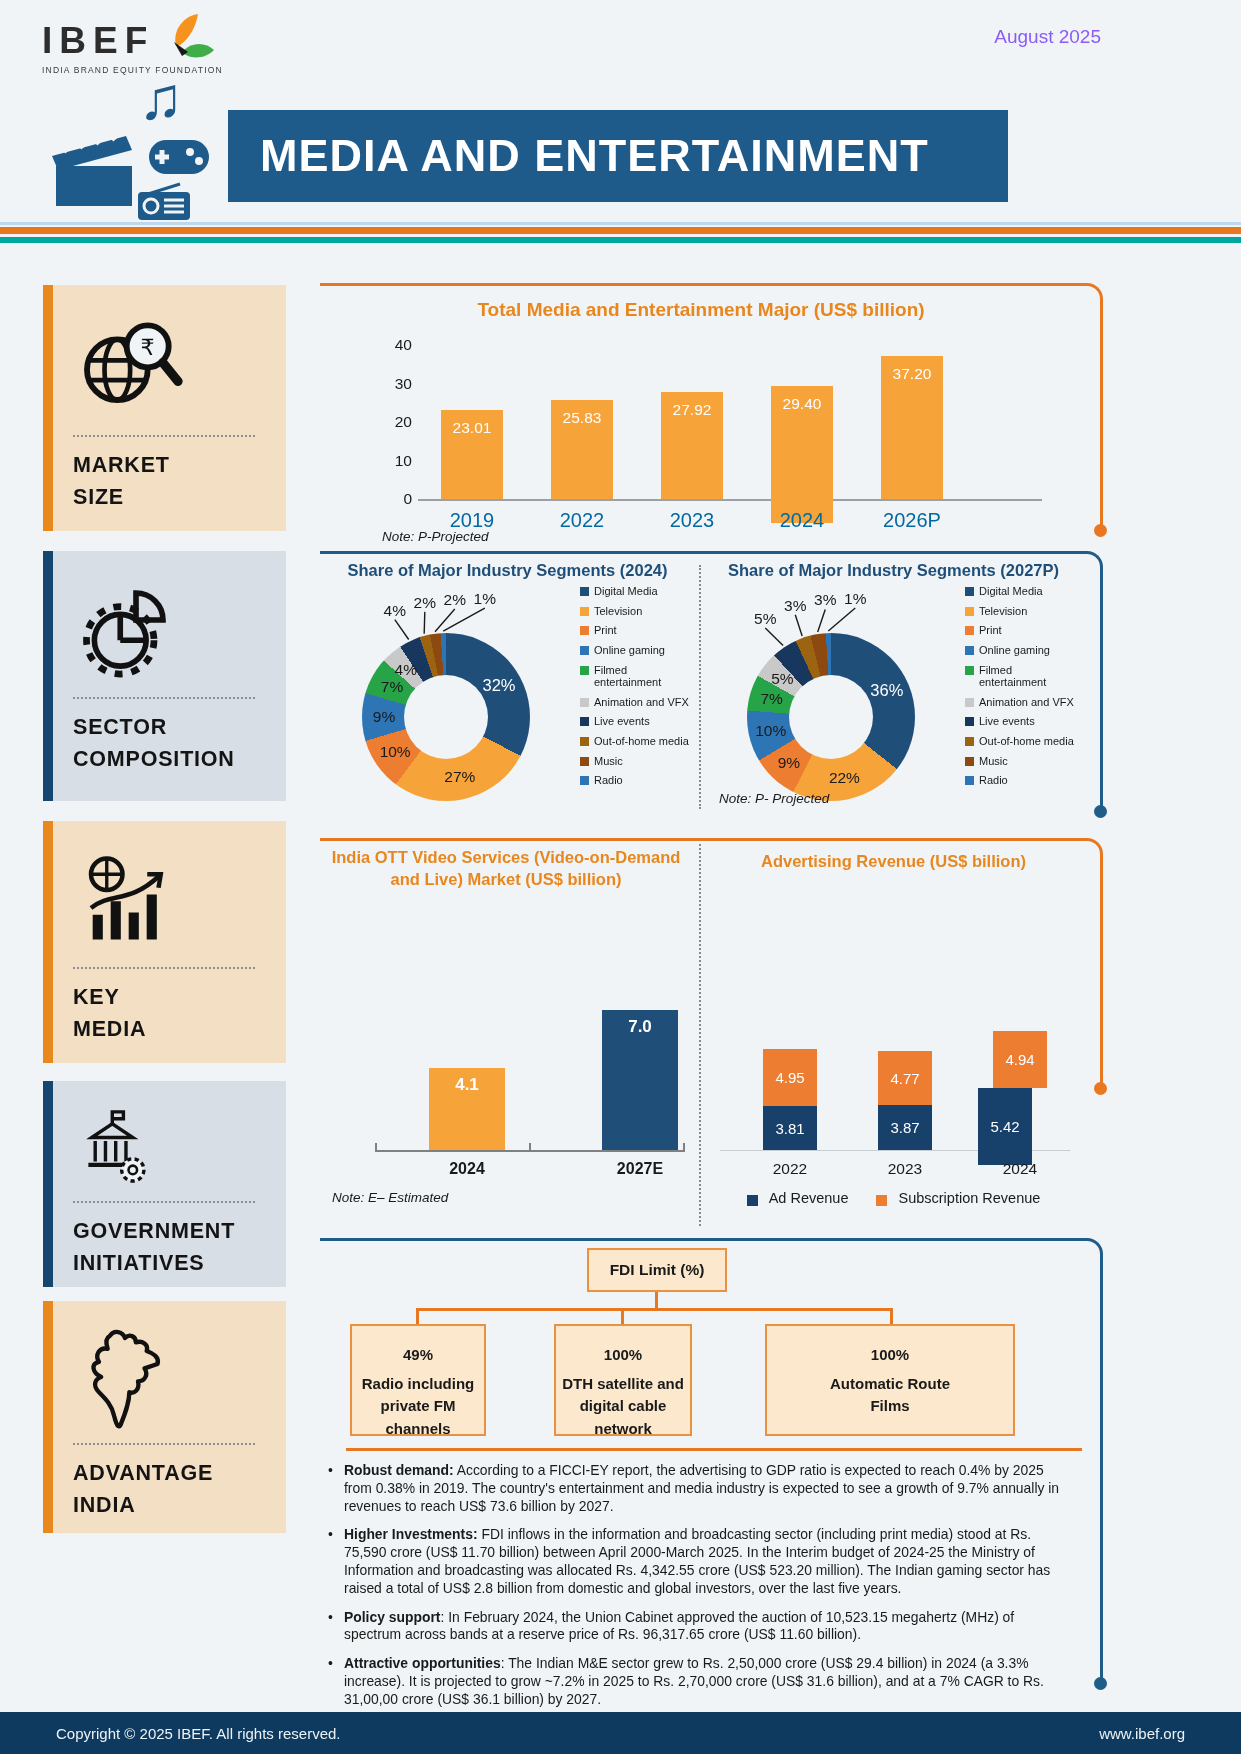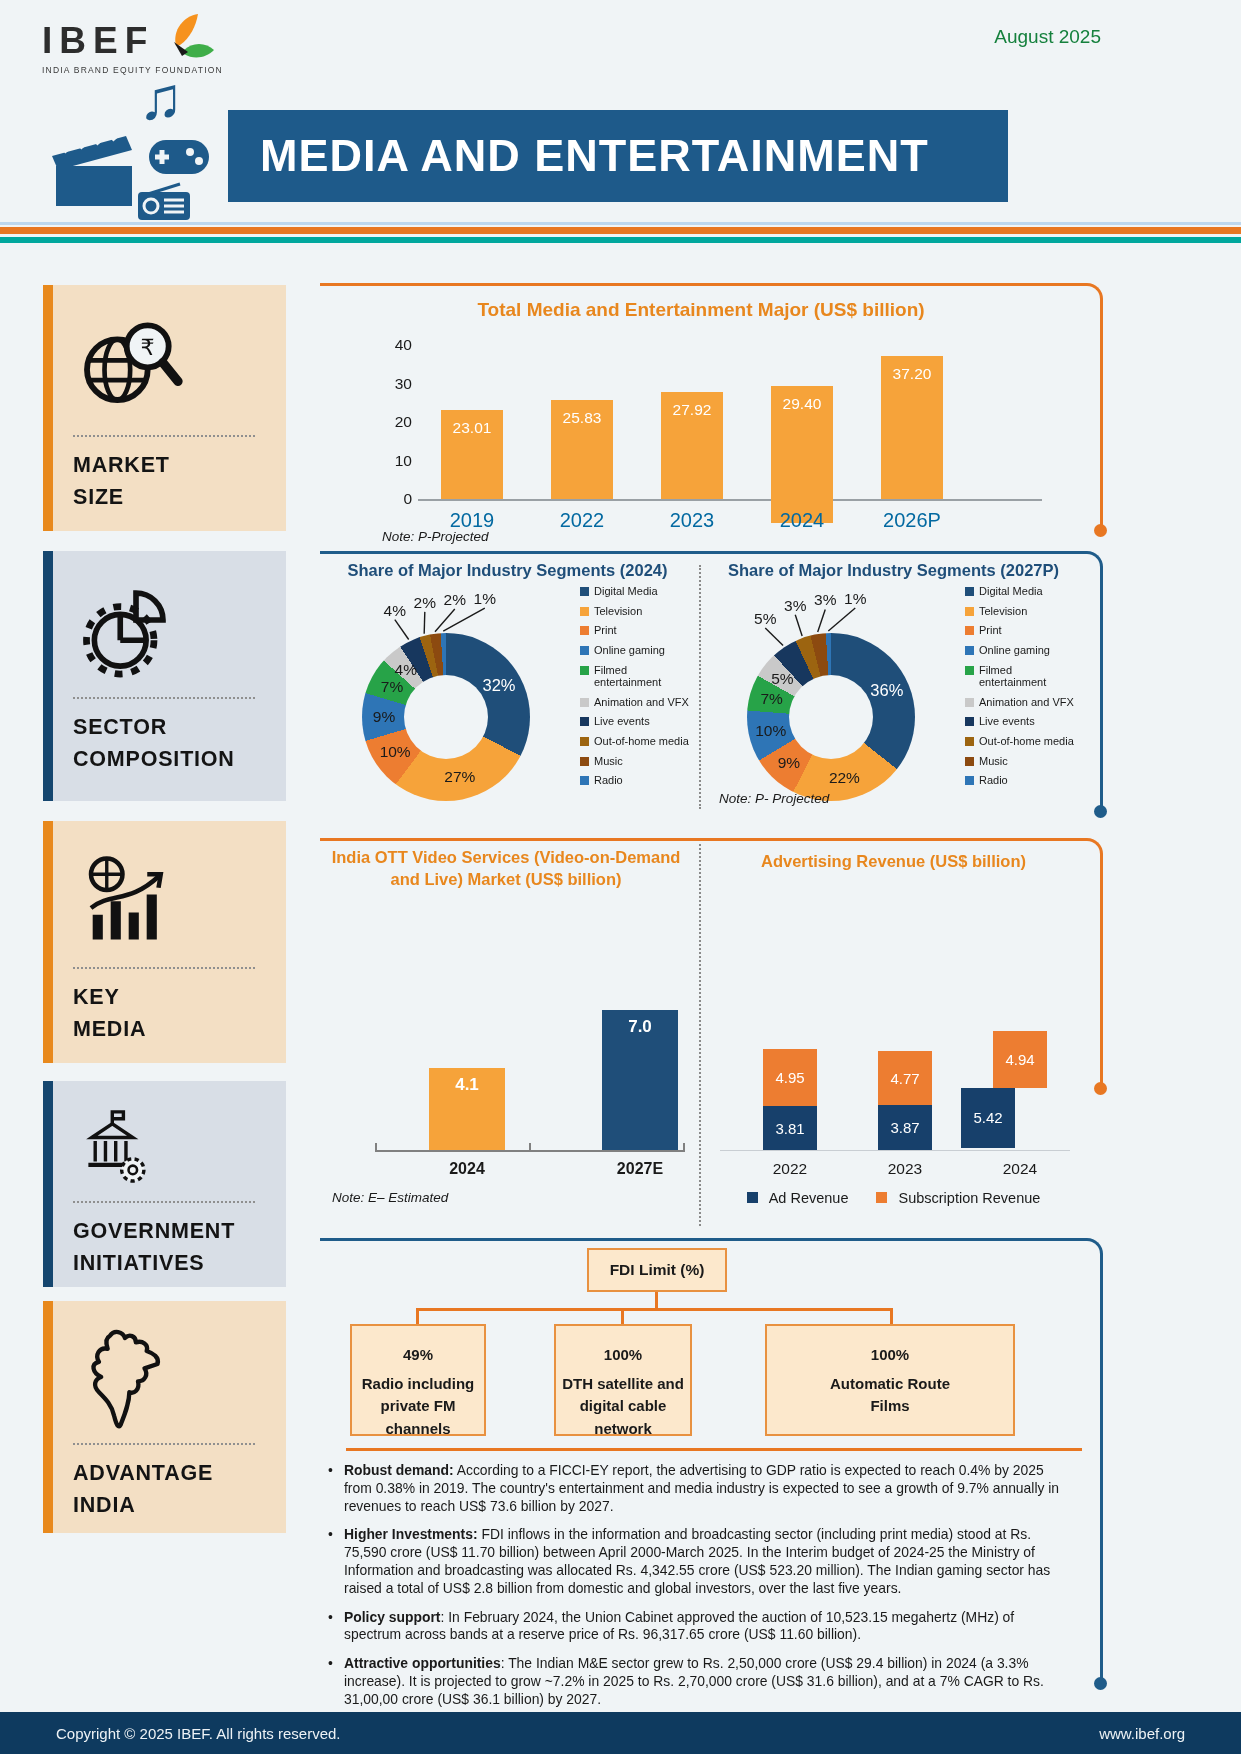--- a/index.html
+++ b/index.html
@@ -4,21 +4,21 @@
 <style>
   html,body{margin:0;padding:0;background:#d9dde0;}
   .page{position:relative;width:1241px;height:1754px;background:#F0F4F6;overflow:hidden;
         font-family:"Liberation Sans",sans-serif;color:#1a1a1a;}
 
   
   .logo{position:absolute;left:42px;top:22px;width:240px;}
   .logo-text{font-size:37px;font-weight:bold;letter-spacing:7px;color:#2d2d2d;line-height:1;}
   .logo-bird{position:absolute;left:112px;top:-10px;}
   .logo-tagline{margin-top:6px;font-size:8.5px;letter-spacing:1.2px;color:#3a3a3a;}
-  .page-date{position:absolute;right:140px;top:26px;font-size:19px;color:#15803d;}
+  .page-date{position:absolute;right:140px;top:26px;font-size:19px;color:#8b5cf6;}
   .title-band{position:absolute;left:228px;top:110px;width:780px;height:92px;background:#1E5A8A;
               display:flex;align-items:center;padding-left:32px;box-sizing:border-box;}
   .title-band h1{margin:0;color:#ffffff;font-size:45px;font-weight:bold;letter-spacing:1px;}
   .media-ic{position:absolute;}
   .music-note{left:138px;top:64px;font-size:60px;color:#1E5A8A;font-weight:bold;}
   .stripe{position:absolute;left:0;width:100%;}
   .stripe-blue{top:222px;height:3px;background:#BDD7EE;}
   .stripe-orange{top:227px;height:7px;background:#E87722;}
   .stripe-teal{top:237px;height:6px;background:#00A79D;}
 
@@ -89,21 +89,21 @@
   .obar{position:absolute;} 
   .oval{position:absolute;top:7px;left:0;right:0;text-align:center;color:#fff;font-size:17px;font-weight:bold;}
   .oxlab{position:absolute;width:110px;text-align:center;font-size:16px;font-weight:bold;color:#1a1a1a;}
   .tick{position:absolute;width:2px;height:7px;background:#808080;}
   .seg{position:absolute;display:flex;align-items:center;justify-content:center;color:#fff;font-size:15px;}
   .axlab{position:absolute;width:90px;text-align:center;font-size:15.5px;color:#1a1a1a;}
   .div-c{left:379px;top:6px;height:382px;}
   .ott-note{position:absolute;left:12px;top:352px;}
   .ad-baseline{position:absolute;height:1px;background:#C9CED3;}
   #ad-legend{position:absolute;left:385px;width:377px;top:352px;display:flex;justify-content:center;gap:28px;}
-  .adlg{display:flex;align-items:flex-start;gap:6px;font-size:14.5px;color:#1a1a1a;}
+  .adlg{display:flex;align-items:flex-end;gap:6px;font-size:14.5px;color:#1a1a1a;}
   .adlg .sq2{width:11px;height:11px;}
 
   
   #sec-fdi{top:1238px;height:450px;}
   .fdi-box{position:absolute;background:#FCE8CC;border:2px solid #E89140;box-sizing:border-box;
            text-align:center;font-weight:bold;font-size:15px;color:#1a1a1a;}
   .fdi-root{left:267px;top:10px;width:140px;height:44px;line-height:40px;font-size:15.5px;}
   .fdi-child{top:86px;height:112px;padding-top:18px;line-height:1.5;}
   .fdi-val{display:block;}
   .fdi-lab{display:block;white-space:pre-line;margin-top:6px;}
@@ -429,21 +429,21 @@
     <div class="vdot div-c"></div>
     <div class="c-title t2">Advertising Revenue (US$ billion)</div>
     <div class="chart-area" id="ad-chart">
         <div class="ad-baseline" style="left: 400px; top: 312px; width: 350px;"></div>
         <div class="seg" style="left: 443px; top: 268.185px; width: 54px; height: 43.815px; background: rgb(23, 64, 107);">3.81</div>
         <div class="seg" style="left: 443px; top: 211.26px; width: 54px; height: 56.925px; background: rgb(237, 125, 49);">4.95</div>
         <div class="axlab" style="left: 425px; top: 322px;">2022</div>
         <div class="seg" style="left: 558px; top: 267.495px; width: 54px; height: 44.505px; background: rgb(23, 64, 107);">3.87</div>
         <div class="seg" style="left: 558px; top: 212.64px; width: 54px; height: 54.855px; background: rgb(237, 125, 49);">4.77</div>
         <div class="axlab" style="left: 540px; top: 322px;">2023</div>
-        <div class="seg" style="left: 641px; top: 249.67px; width: 54px; height: 60px; background: rgb(23, 64, 107);">5.42</div>
+        <div class="seg" style="left: 658px; top: 249.67px; width: 54px; height: 77px; background: rgb(23, 64, 107);">5.42</div>
         <div class="seg" style="left: 673px; top: 192.86px; width: 54px; height: 56.81px; background: rgb(237, 125, 49);">4.94</div>
         <div class="axlab" style="left: 655px; top: 322px;">2024</div>
       </div>
     <div id="ad-legend">
         <div class="adlg">
           <div class="sq sq2" style="background: rgb(23, 64, 107);"></div>
           <div>Ad Revenue</div>
         </div>
         <div class="adlg">
           <div class="sq sq2" style="background: rgb(237, 125, 49);"></div>

